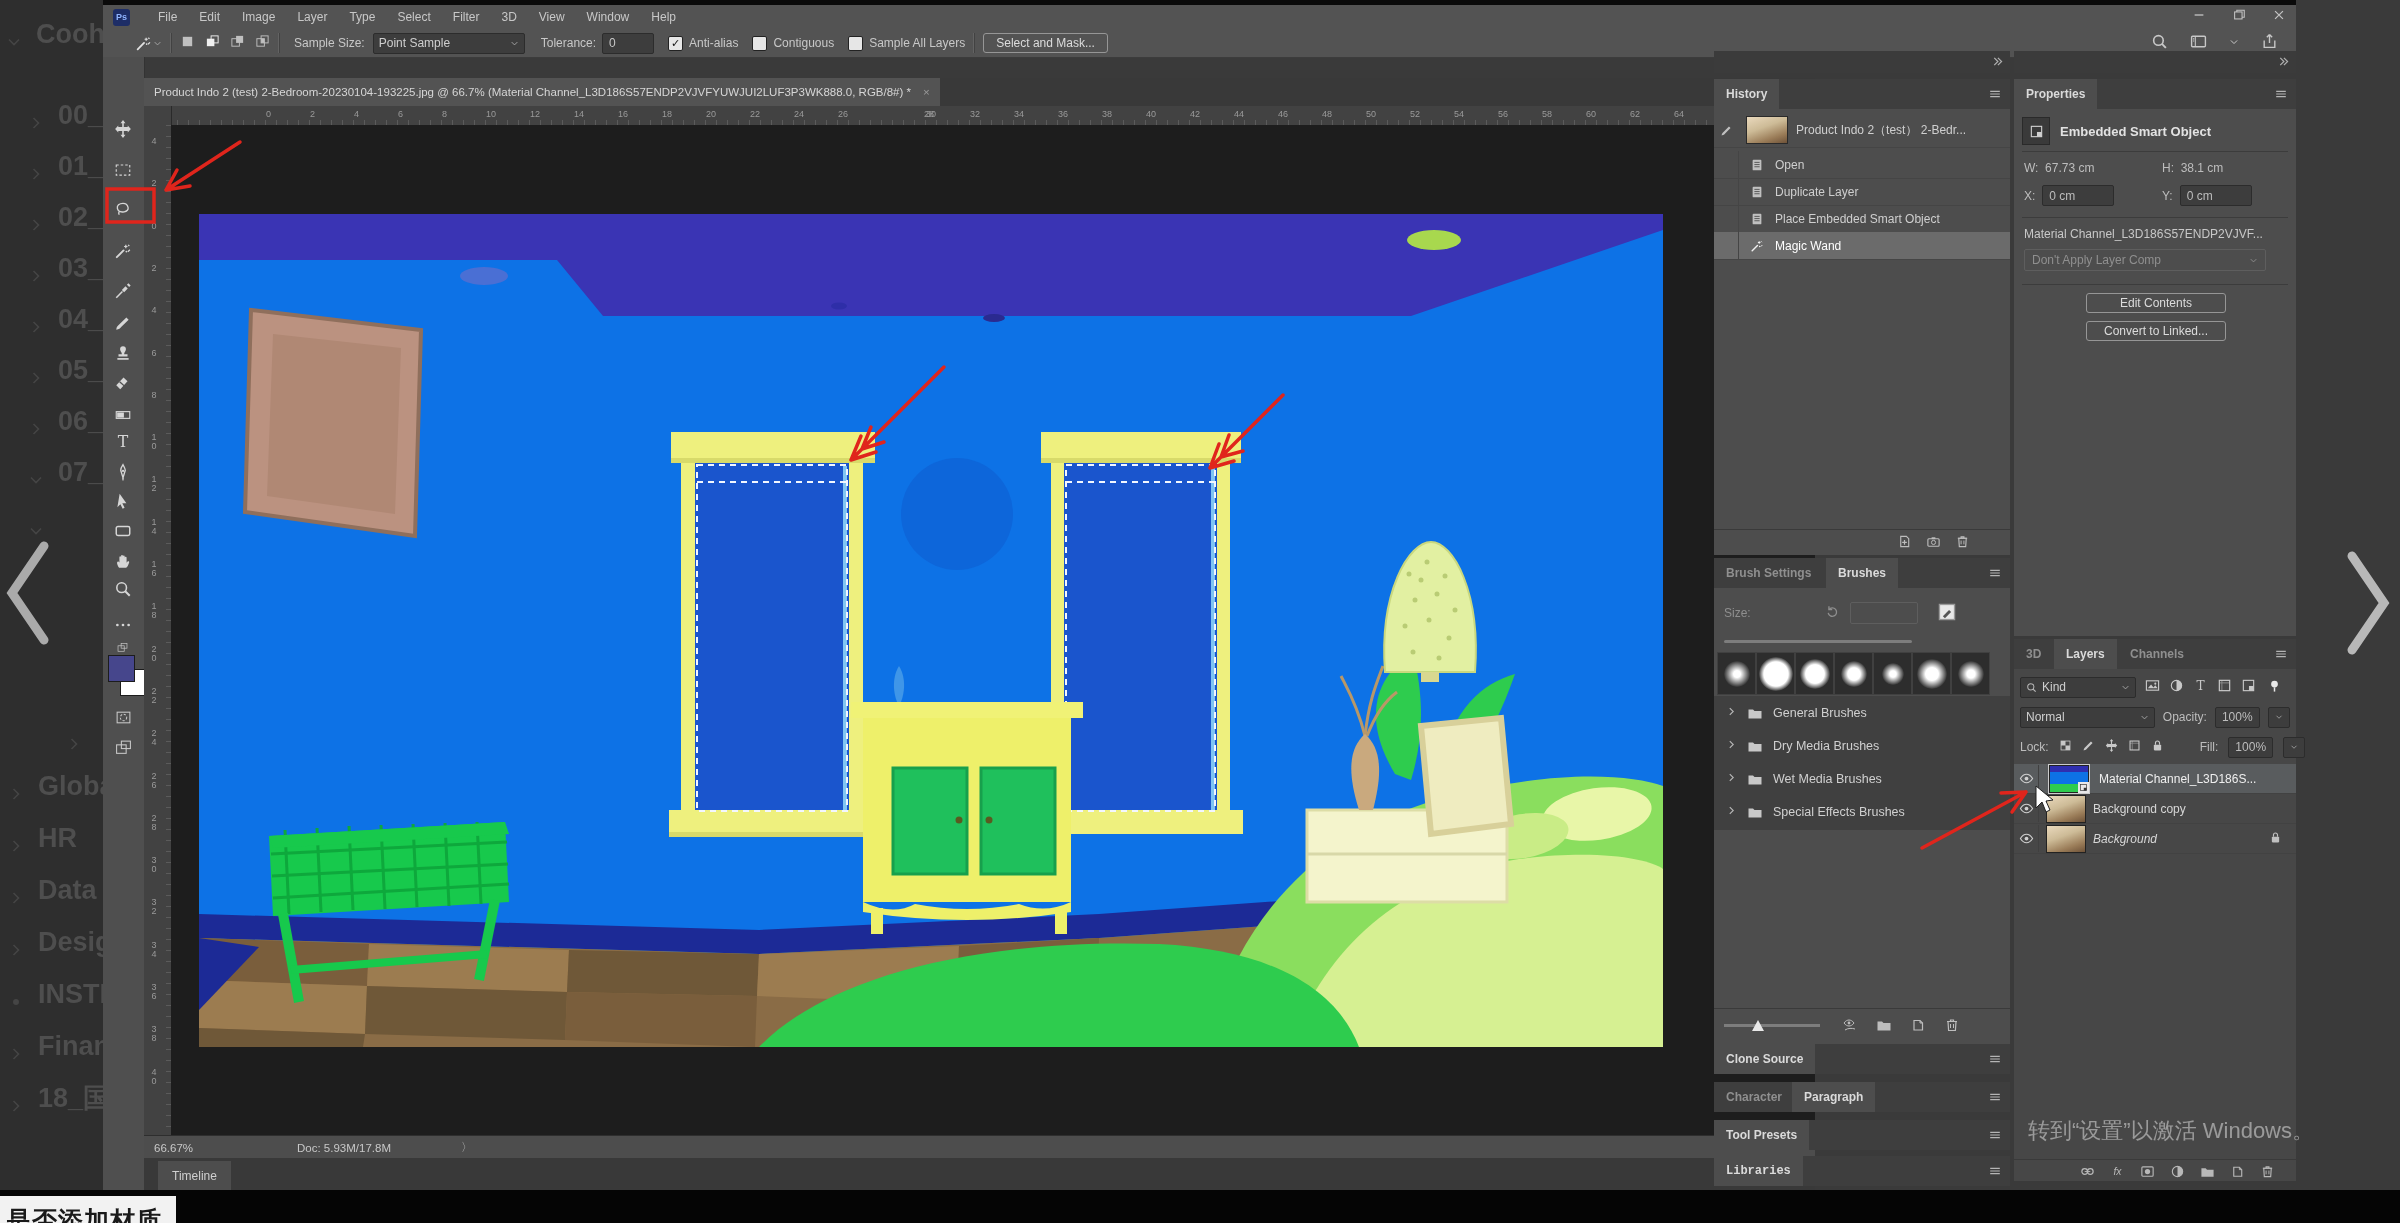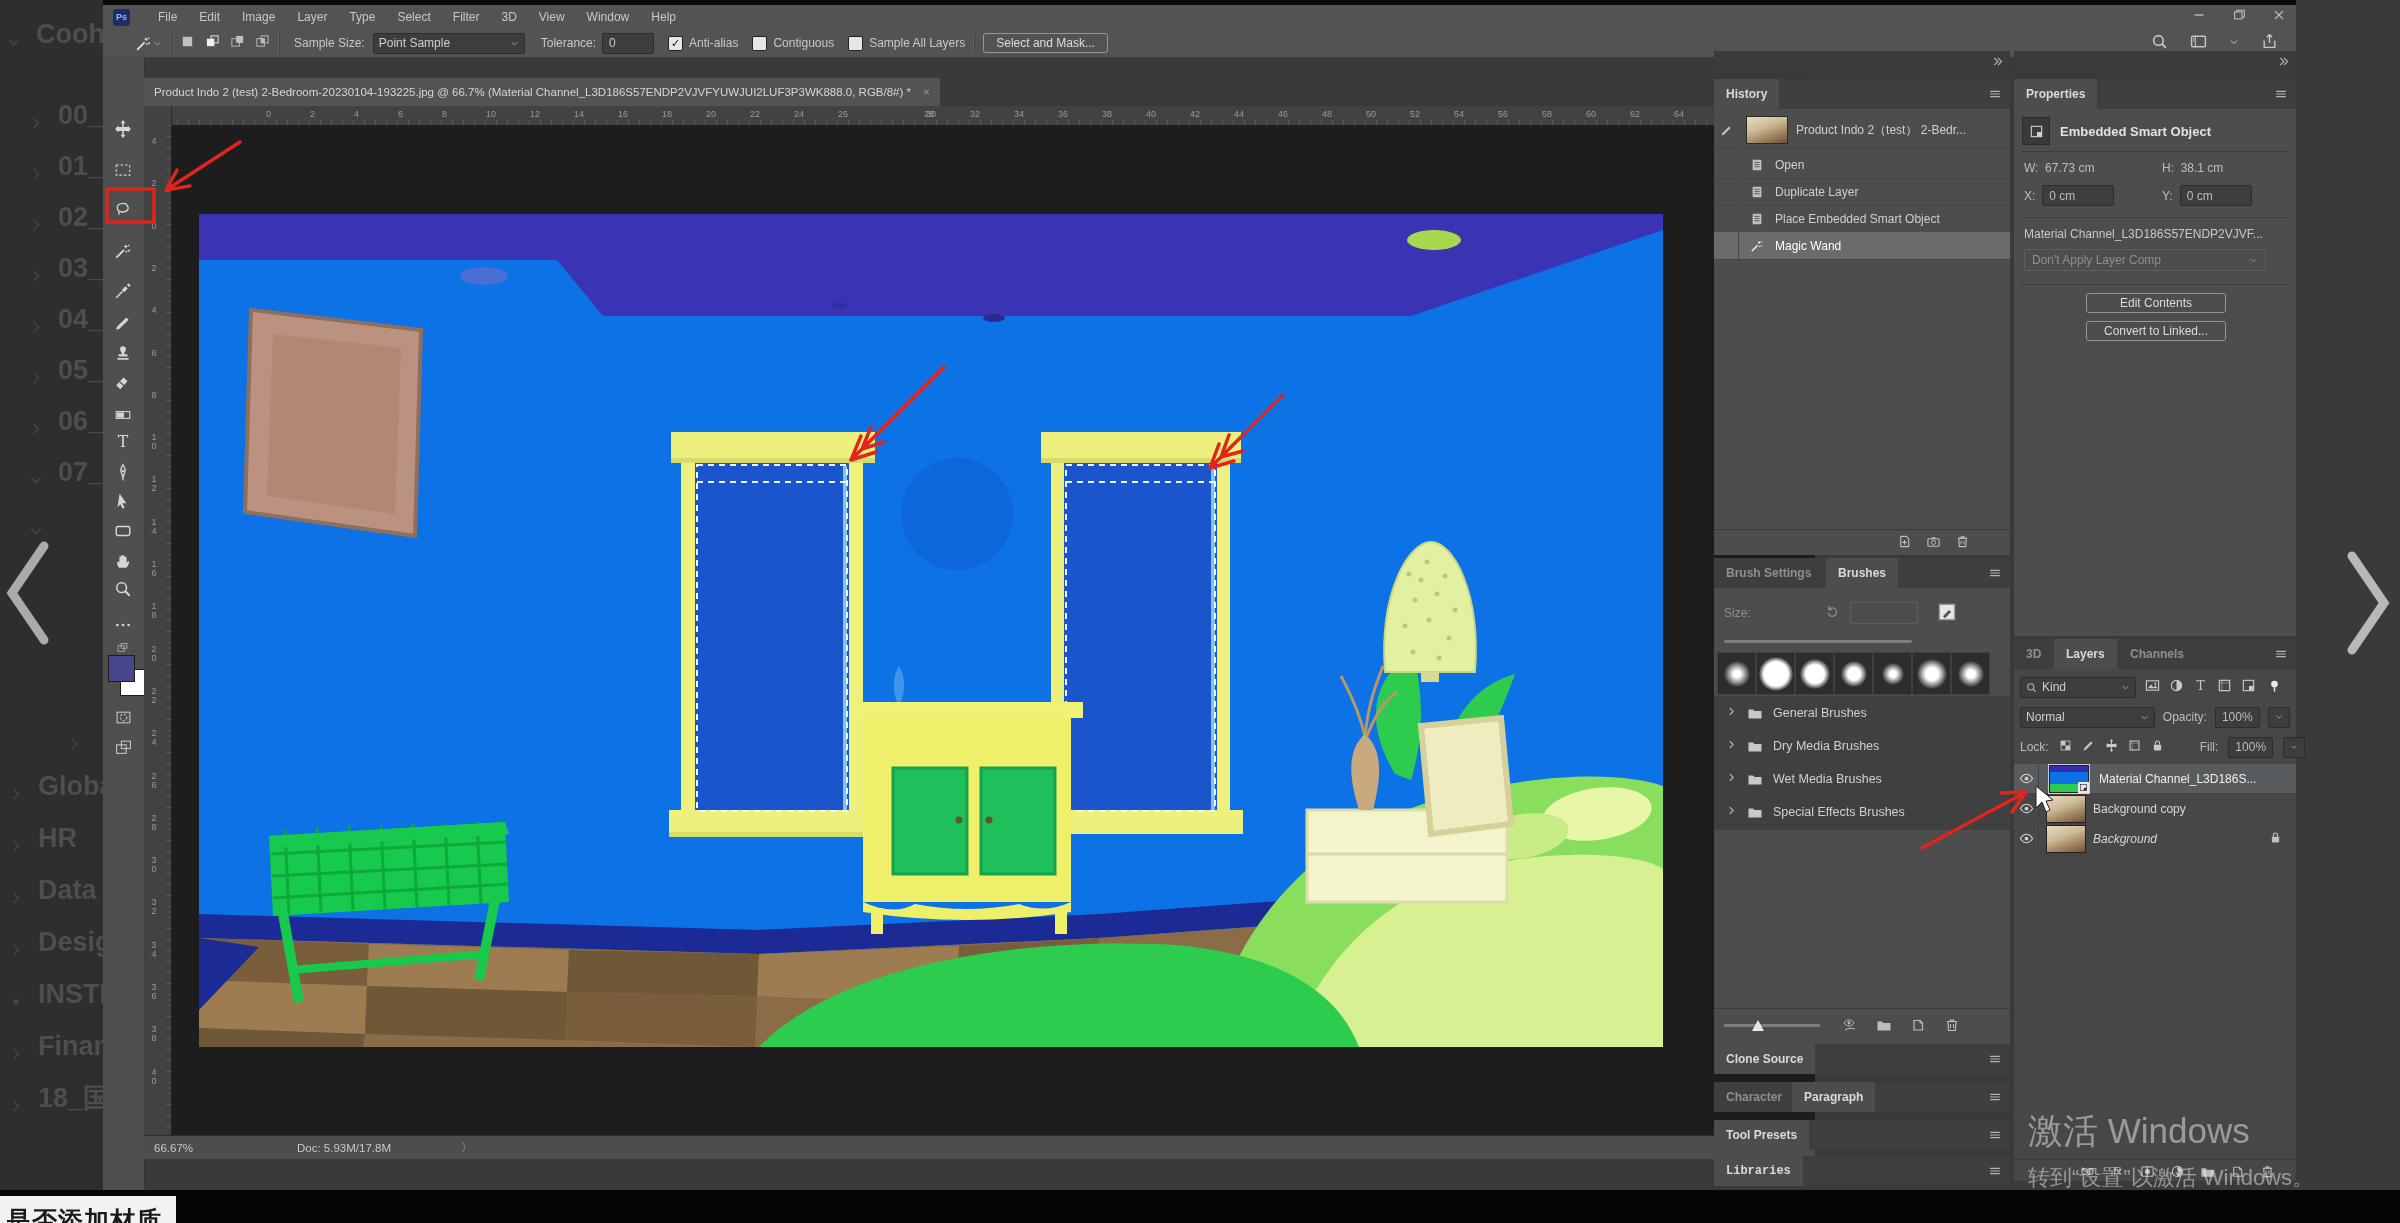--- a/index.html
+++ b/index.html
@@ -637,20 +637,23 @@
             <circle cx="1222" cy="366" r="2.5"></circle>
         </g>
         <rect x="1222" y="458" width="18" height="10" fill="#d8d890"></rect>
       </svg>
     </div>
     <div id="statusbar">
       <span style="margin-left:10px;">66.67%</span>
       <span style="margin-left:104px;">Doc: 5.93M/17.8M</span>
       <span style="margin-left:70px;color:#b0b0b0;">〉</span>
     </div>
+    <div id="timelinebar">
+      <div id="timelinetab">Timeline</div>
+    </div>
 
     <div class="pcol" id="lcol" style="left:1611px;width:296px;">
         <div class="colbar">
           <span style="position: absolute; right: 6px; top: 4px;"><svg class="icon" width="13" height="13" viewBox="0 0 16 16" style="color:#b0b0b0">
               <path d="M4 3.5 8.5 8 4 12.5M8.5 3.5 13 8l-4.5 4.5" fill="none" stroke="currentColor" stroke-width="1.5"></path>
             </svg></span>
         </div>
         <div class="ptabbar" style="top: 28px;">
           <div class="ptab" style="left: 0px;">History</div>
           <span style="position: absolute; right: 8px; top: 8px;"><svg class="icon" width="14" height="14" viewBox="0 0 16 16" style="color:#b5b5b5">
@@ -1065,21 +1068,20 @@
                 <path d="M3 4.5h10M6.5 4.5V3h3v1.5" fill="none" stroke="currentColor" stroke-width="1.2"></path>
                 <path d="M4 4.5h8l-.6 9H4.6Z" fill="none" stroke="currentColor" stroke-width="1.2"></path>
                 <path d="M6.5 7v4M9.5 7v4" stroke="currentColor"></path>
               </svg></span>
    </div>
         </div>
       </div>
   </div>
 
   <div id="watermark">
-    <div id="wm1">激活 Windows</div>
     <div id="wm2">转到“设置”以激活 Windows。</div>
   </div>
 
   <svg id="annot" width="2400" height="1223" viewBox="0 0 2400 1223">
     <g stroke="#e0251c" stroke-width="3.5" fill="none" stroke-linecap="round">
       <rect x="107" y="189" width="47" height="33"></rect>
       <path d="M240 142 L166 190 M166 190 L190 186 M166 190 L177 170"></path>
       <path d="M944 367 L851 460 M851 460 L876 452 M851 460 L861 436 M862 449 L884 442 M862 449 L871 427"></path>
       <path d="M1283 395 L1210 468 M1210 468 L1234 461 M1210 468 L1219 444 M1221 457 L1243 451 M1221 457 L1229 435"></path>
       <path d="M1922 848 L2026 792 M2026 792 L2001 793 M2026 792 L2012 812"></path>

